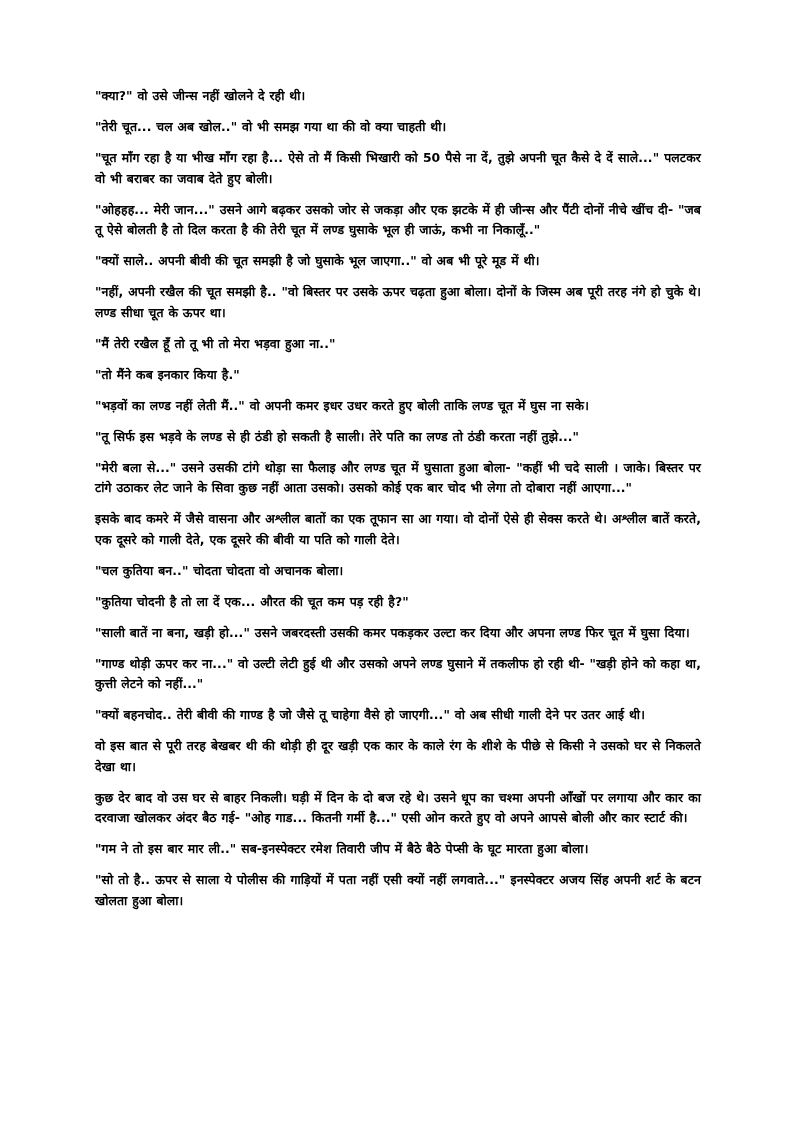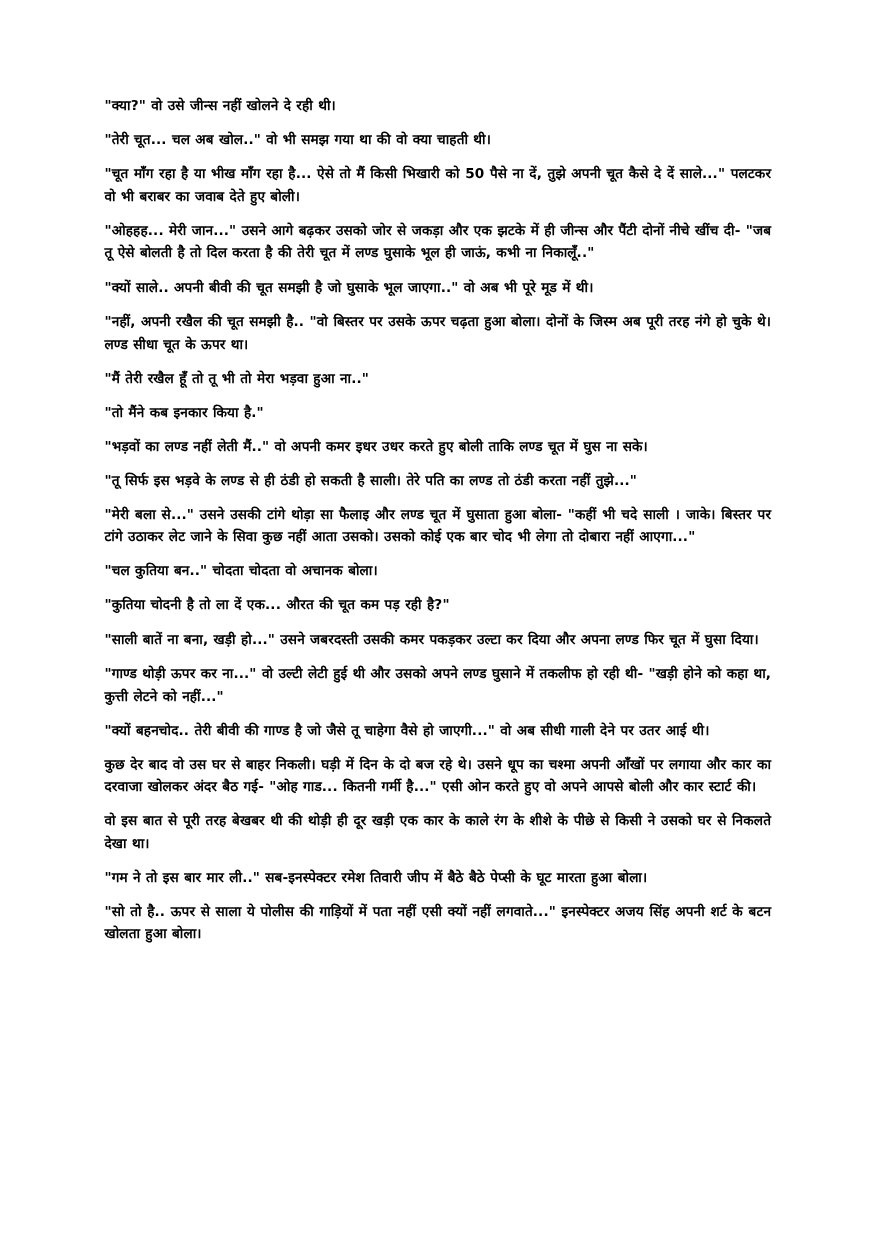--- a/index.html
+++ b/index.html
@@ -53,23 +53,24 @@
     <p class="para">"तेरी चूत... चल अब खोल.." वो भी समझ गया था की वो क्या चाहती थी।</p>
     <p class="para">"चूत माँग रहा है या भीख माँग रहा है... ऐसे तो मैं किसी भिखारी को 50 पैसे ना दें, तुझे अपनी चूत कैसे दे दें साले..." पलटकर वो भी बराबर का जवाब देते हुए बोली।</p>
     <p class="para">"ओहहह... मेरी जान..." उसने आगे बढ़कर उसको जोर से जकड़ा और एक झटके में ही जीन्स और पैंटी दोनों नीचे खींच दी- "जब तू ऐसे बोलती है तो दिल करता है की तेरी चूत में लण्ड घुसाके भूल ही जाऊं, कभी ना निकालूँ.."</p>
     <p class="para">"क्यों साले.. अपनी बीवी की चूत समझी है जो घुसाके भूल जाएगा.." वो अब भी पूरे मूड में थी।</p>
     <p class="para">"नहीं, अपनी रखैल की चूत समझी है.. "वो बिस्तर पर उसके ऊपर चढ़ता हुआ बोला। दोनों के जिस्म अब पूरी तरह नंगे हो चुके थे। लण्ड सीधा चूत के ऊपर था।</p>
     <p class="para">"मैं तेरी रखैल हूँ तो तू भी तो मेरा भड़वा हुआ ना.."</p>
     <p class="para">"तो मैंने कब इनकार किया है."</p>
     <p class="para">"भड़वों का लण्ड नहीं लेती मैं.." वो अपनी कमर इधर उधर करते हुए बोली ताकि लण्ड चूत में घुस ना सके।</p>
     <p class="para">"तू सिर्फ इस भड़वे के लण्ड से ही ठंडी हो सकती है साली। तेरे पति का लण्ड तो ठंडी करता नहीं तुझे..."</p>
     <p class="para">"मेरी बला से..." उसने उसकी टांगे थोड़ा सा फैलाइ और लण्ड चूत में घुसाता हुआ बोला- "कहीं भी चदे साली । जाके। बिस्तर पर टांगे उठाकर लेट जाने के सिवा कुछ नहीं आता उसको। उसको कोई एक बार चोद भी लेगा तो दोबारा नहीं आएगा..."</p>
+    <p class="para">इसके बाद कमरे में जैसे वासना और अश्लील बातों का एक तूफान सा आ गया। वो दोनों ऐसे ही सेक्स करते थे। अश्लील बातें करते, एक दूसरे को गाली देते, एक दूसरे की बीवी या पति को गाली देते।</p>
     <p class="para">"चल कुतिया बन.." चोदता चोदता वो अचानक बोला।</p>
     <p class="para">"कुतिया चोदनी है तो ला दें एक... औरत की चूत कम पड़ रही है?"</p>
     <p class="para">"साली बातें ना बना, खड़ी हो..." उसने जबरदस्ती उसकी कमर पकड़कर उल्टा कर दिया और अपना लण्ड फिर चूत में घुसा दिया।</p>
     <p class="para">"गाण्ड थोड़ी ऊपर कर ना..." वो उल्टी लेटी हुई थी और उसको अपने लण्ड घुसाने में तकलीफ हो रही थी- "खड़ी होने को कहा था, कुत्ती लेटने को नहीं..."</p>
     <p class="para">"क्यों बहनचोद.. तेरी बीवी की गाण्ड है जो जैसे तू चाहेगा वैसे हो जाएगी..." वो अब सीधी गाली देने पर उतर आई थी।</p>
+    <p class="para">वो इस बात से पूरी तरह बेखबर थी की थोड़ी ही दूर खड़ी एक कार के काले रंग के शीशे के पीछे से किसी ने उसको घर से निकलते देखा था।</p>
     <p class="para">कुछ देर बाद वो उस घर से बाहर निकली। घड़ी में दिन के दो बज रहे थे। उसने धूप का चश्मा अपनी आँखों पर लगाया और कार का दरवाजा खोलकर अंदर बैठ गई- "ओह गाड... कितनी गर्मी है..." एसी ओन करते हुए वो अपने आपसे बोली और कार स्टार्ट की।</p>
-    <p class="para">वो इस बात से पूरी तरह बेखबर थी की थोड़ी ही दूर खड़ी एक कार के काले रंग के शीशे के पीछे से किसी ने उसको घर से निकलते देखा था।</p>
     <p class="para">"गम ने तो इस बार मार ली.." सब-इनस्पेक्टर रमेश तिवारी जीप में बैठे बैठे पेप्सी के घूट मारता हुआ बोला।</p>
     <p class="para">"सो तो है.. ऊपर से साला ये पोलीस की गाड़ियों में पता नहीं एसी क्यों नहीं लगवाते..." इनस्पेक्टर अजय सिंह अपनी शर्ट के बटन खोलता हुआ बोला।</p>
   </div>
 </div>
 
 </body></html>

